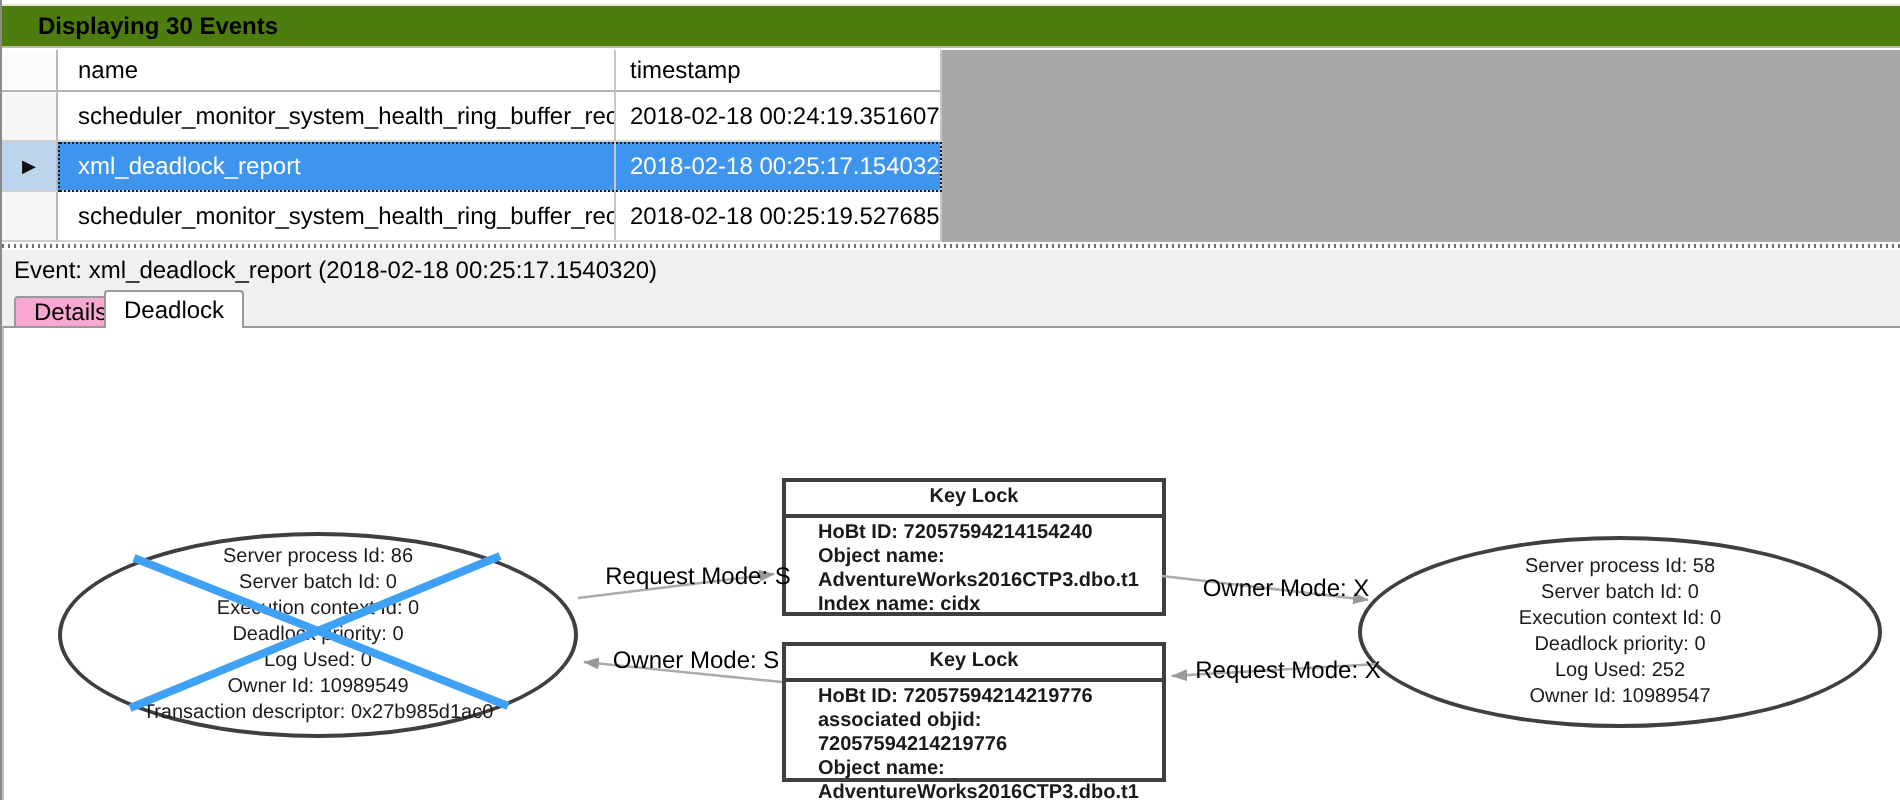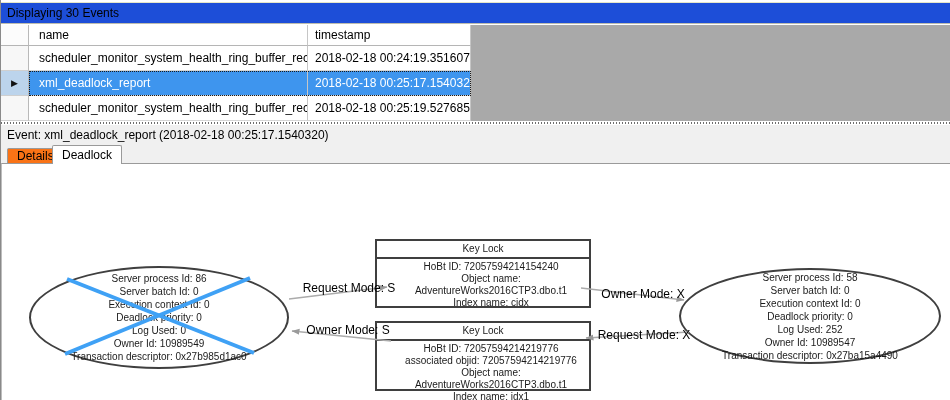--- a/index.html
+++ b/index.html
@@ -3,23 +3,23 @@
 <meta charset="utf-8">
 <style>
   html,body{margin:0;padding:0;background:#fff;}
   .window{
     position:relative;width:950px;height:400px;overflow:hidden;background:#fff;
     font-family:"Liberation Sans","DejaVu Sans",sans-serif;color:#000;
     border-left:1px solid #8a8a8a;box-sizing:border-box;
   }
   
   .info-bar{
-    position:absolute;left:0;top:2px;right:0;height:22px;background:#1d4ed8;
+    position:absolute;left:0;top:2px;right:0;height:22px;background:#4d7c0f;
     border-top:1px solid #e6e6c8;border-bottom:1px solid #bdbdb0;
-    font-size:12px;line-height:21px;padding-left:6px;box-sizing:border-box;
+    font-size:12px;line-height:21px;padding-left:18px;box-sizing:border-box;font-weight:bold;
   }
   
   .grid-wrap{position:absolute;left:0;top:25px;right:0;height:96px;background:#a9a9a9;}
   .grid-table{position:absolute;left:0;top:0;width:470px;background:#fff;text-align:right;}
   .grid-row{display:flex;width:470px;}
   .gutter-cell{
     width:28px;box-sizing:border-box;background:#f7f7f7;
     border-right:1px solid #b9b9b9;border-bottom:1px solid #cfcfcf;
     display:flex;align-items:center;justify-content:center;
   }
@@ -48,43 +48,43 @@
   .event-summary{
     position:absolute;left:0;top:125px;right:0;height:20px;background:#f0f0f0;
     font-size:12px;padding:3px 0 0 6px;box-sizing:border-box;
   }
   .tab-strip{position:absolute;left:0;top:145px;right:0;height:18px;background:#f0f0f0;}
   .tab{
     position:absolute;bottom:0;box-sizing:border-box;font-size:12px;
     border:1px solid #9a9a9a;border-bottom:none;border-radius:2px 2px 0 0;
     padding:0 9px;display:flex;align-items:center;justify-content:center;
   }
-  .tab.inactive{left:6px;height:15px;background:#f97316;z-index:1;}
+  .tab.inactive{left:6px;height:15px;background:#f9a8d4;z-index:1;}
   .tab.active{left:51px;height:19px;bottom:-1px;background:#fff;z-index:3;}
   
   .pane{
     position:absolute;left:0;top:163px;right:0;bottom:0;background:#fff;
     border-top:1px solid #9a9a9a;border-left:1px solid #bdbdbd;box-sizing:border-box;
   }
   .graph{position:absolute;left:0;top:0;right:0;bottom:0;}
   .process-node{
     position:absolute;border:2px solid #3f3f3f;border-radius:50%;box-sizing:border-box;
     display:flex;flex-direction:column;align-items:center;justify-content:center;
     font-size:10px;line-height:13px;text-align:center;color:#1a1a1a;background:#fff;
   }
   .proc-left{left:27px;top:102px;width:260px;height:103px;}
   .proc-right{left:677px;top:104px;width:262px;height:96px;text-align:right;}
   .resource-node{
     position:absolute;border:2px solid #3f3f3f;box-sizing:border-box;background:#fff;
-    left:373px;width:216px;font-size:10px;color:#1a1a1a;
+    left:389px;width:192px;font-size:10px;color:#1a1a1a;font-weight:bold;
   }
   .res-top{top:75px;height:69px;}
   .res-bottom{top:157px;height:70px;}
   .res-title{height:16px;line-height:16px;text-align:center;border-bottom:2px solid #3f3f3f;}
-  .res-body{padding-top:2px;text-align:center;line-height:12px;padding-left:16px;}
+  .res-body{padding-top:2px;line-height:12px;padding-left:16px;}
   .edges-svg{position:absolute;left:0;top:0;width:949px;height:237px;pointer-events:none;}
   .edge-label{
     position:absolute;font-size:12px;color:#000;white-space:nowrap;
     transform:translateX(-50%);letter-spacing:0;padding-left:20px;
   }
 </style>
 </head>
 <body>
 
 <div class="window">
@@ -147,21 +147,20 @@
         <div>Owner Id: 10989549</div>
         <div>Transaction descriptor: 0x27b985d1ac0</div>
       </div>
       <div class="process-node proc-right">
         <div>Server process Id: 58</div>
         <div>Server batch Id: 0</div>
         <div>Execution context Id: 0</div>
         <div>Deadlock priority: 0</div>
         <div>Log Used: 252</div>
         <div>Owner Id: 10989547</div>
-        <div>Transaction descriptor: 0x27ba15a4490</div>
       </div>
 
       <div class="resource-node res-top">
         <div class="res-title">Key Lock</div>
         <div class="res-body">
           <div>HoBt ID: 72057594214154240</div>
           <div>Object name: AdventureWorks2016CTP3.dbo.t1</div>
           <div>Index name: cidx</div>
         </div>
       </div>

